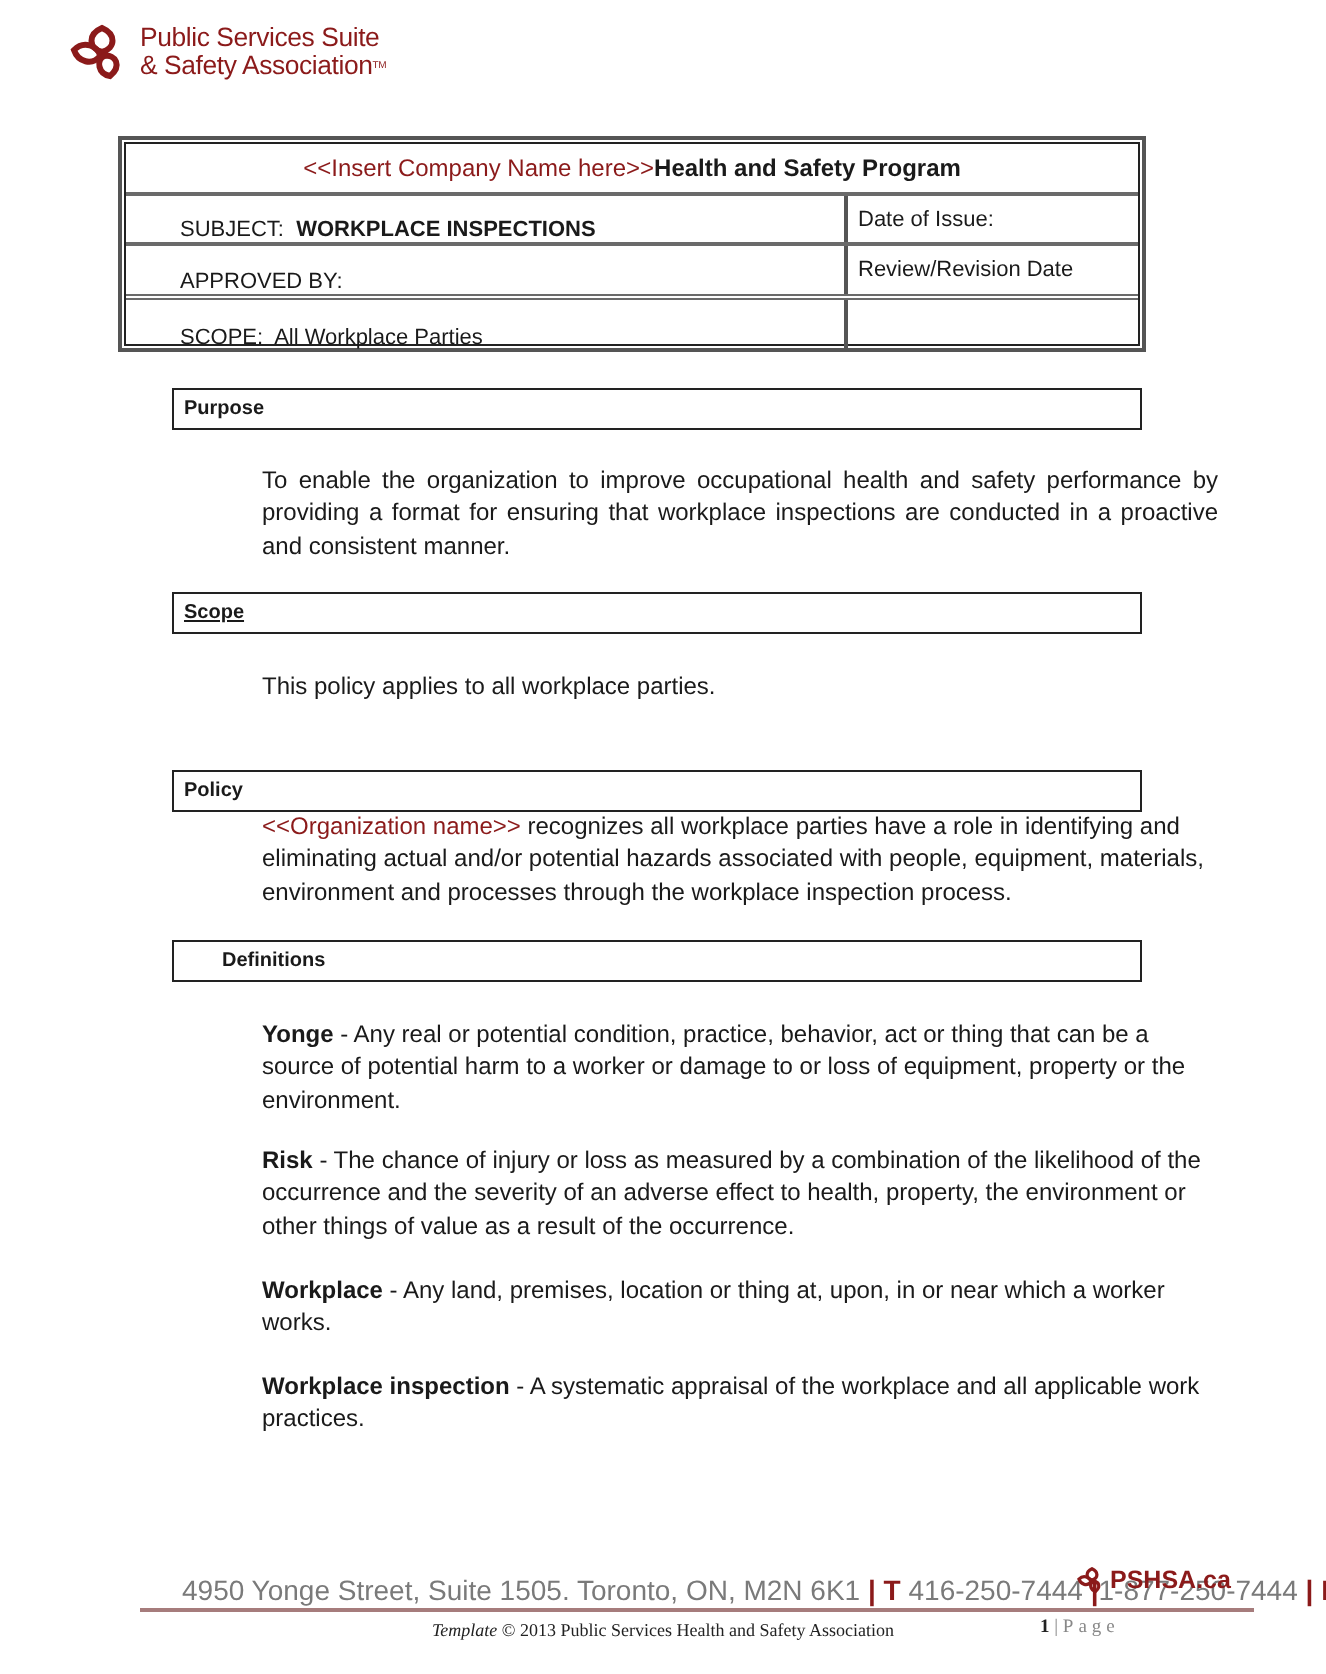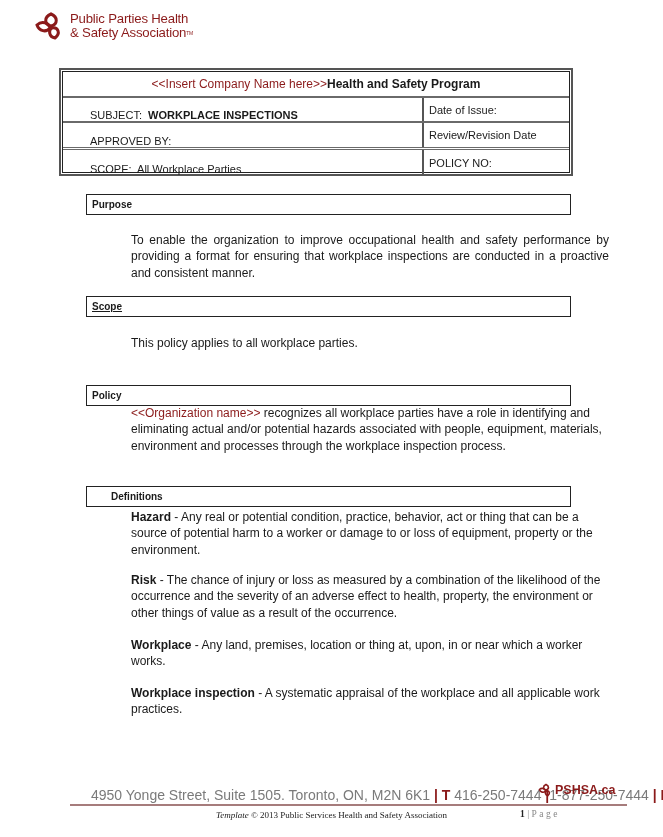--- a/index.html
+++ b/index.html
@@ -52,21 +52,21 @@
 
 <div class="logo">
   <svg viewBox="0 0 34 30">
     <g fill="none" stroke="#8b1a1a" stroke-width="3">
       <path d="M17 3 C 24 6, 24 13, 17 15 C 10 13, 10 6, 17 3 Z"></path>
       <path d="M3 14 C 8 9, 15 12, 16 17 C 12 22, 5 20, 3 14 Z"></path>
       <path d="M21 27 C 15 26, 14 19, 18 17 C 24 16, 27 22, 21 27 Z"></path>
     </g>
   </svg>
   <div class="logo-text">
-    <div>Public Parties Health</div>
+    <div>Public Services Suite</div>
     <div><span>&amp; Safety Association</span><span class="tm">TM</span></div>
   </div>
 </div>
 
 <div class="htable">
   <div class="htable-inner">
     <div class="hrow first">
       <span class="red">&lt;&lt;Insert Company Name here&gt;&gt;</span>
         <span class="bold"> Health and Safety Program</span>
     </div>
@@ -84,39 +84,36 @@
         <span>APPROVED BY:</span>
       </div>
       <div class="hcell-right">
         <span>Review/Revision Date</span>
       </div>
     </div>
     <div class="hrow r4">
       <div class="hcell-left">
         <span style="white-space:pre">SCOPE:  All Workplace Parties</span>
       </div>
-      <div class="hcell-right">
-        <span>POLICY NO:</span>
-      </div>
     </div>
   </div>
 </div>
 
 <div class="sec" style="top:194px;">Purpose</div>
 <div class="para" style="top:232px;">To enable the organization to improve occupational health and safety performance by providing a format for ensuring that workplace inspections are conducted in a proactive and consistent manner.</div>
 
 <div class="sec" style="top:296px;text-decoration:underline;">Scope</div>
 <div class="para left" style="top:335px;">This policy applies to all workplace parties.</div>
 
 <div class="sec" style="top:385px;">Policy</div>
 <div class="para left" style="top:405px;"><span class="red">&lt;&lt;Organization name&gt;&gt;</span><span> recognizes all workplace parties have a role in identifying and eliminating actual and/or potential hazards associated with people, equipment, materials, environment and processes through the workplace inspection process.</span></div>
 
-<div class="sec" style="top:486px;padding-left:24px;">Definitions</div>
+<div class="sec" style="top:470px;padding-left:24px;">Definitions</div>
 
-<div class="para left" style="top:509px;"><span class="bold">Hazard</span><span> - Any real or potential condition, practice, behavior, act or thing that can be a source of potential harm to a worker or damage to or loss of equipment, property or the environment.</span></div>
+<div class="para left" style="top:509px;"><span class="bold">Yonge</span><span> - Any real or potential condition, practice, behavior, act or thing that can be a source of potential harm to a worker or damage to or loss of equipment, property or the environment.</span></div>
 
 <div class="para left" style="top:572px;"><span class="bold">Risk</span><span> - The chance of injury or loss as measured by a combination of the likelihood of the occurrence and the severity of an adverse effect to health, property, the environment or other things of value as a result of the occurrence.</span></div>
 
 <div class="para left" style="top:637px;"><span class="bold">Workplace</span><span> - Any land, premises, location or thing at, upon, in or near which a worker works.</span></div>
 
 <div class="para left" style="top:685px;"><span class="bold">Workplace inspection</span><span> - A systematic appraisal of the workplace and all applicable work practices.</span></div>
 
 <div class="footer-line1">
   <span>4950 Yonge Street, Suite 1505. Toronto, ON, M2N 6K1</span><span class="sep" style="white-space:pre"> | </span><span class="lab">T</span><span style="white-space:pre"> 416-250-7444 </span><span class="sep">|</span><span>1-877-250-7444</span><span class="sep" style="white-space:pre"> | </span><span class="lab">F</span><span style="white-space:pre"> 416-250-7484 </span><span class="sep">|</span>
 </div>

